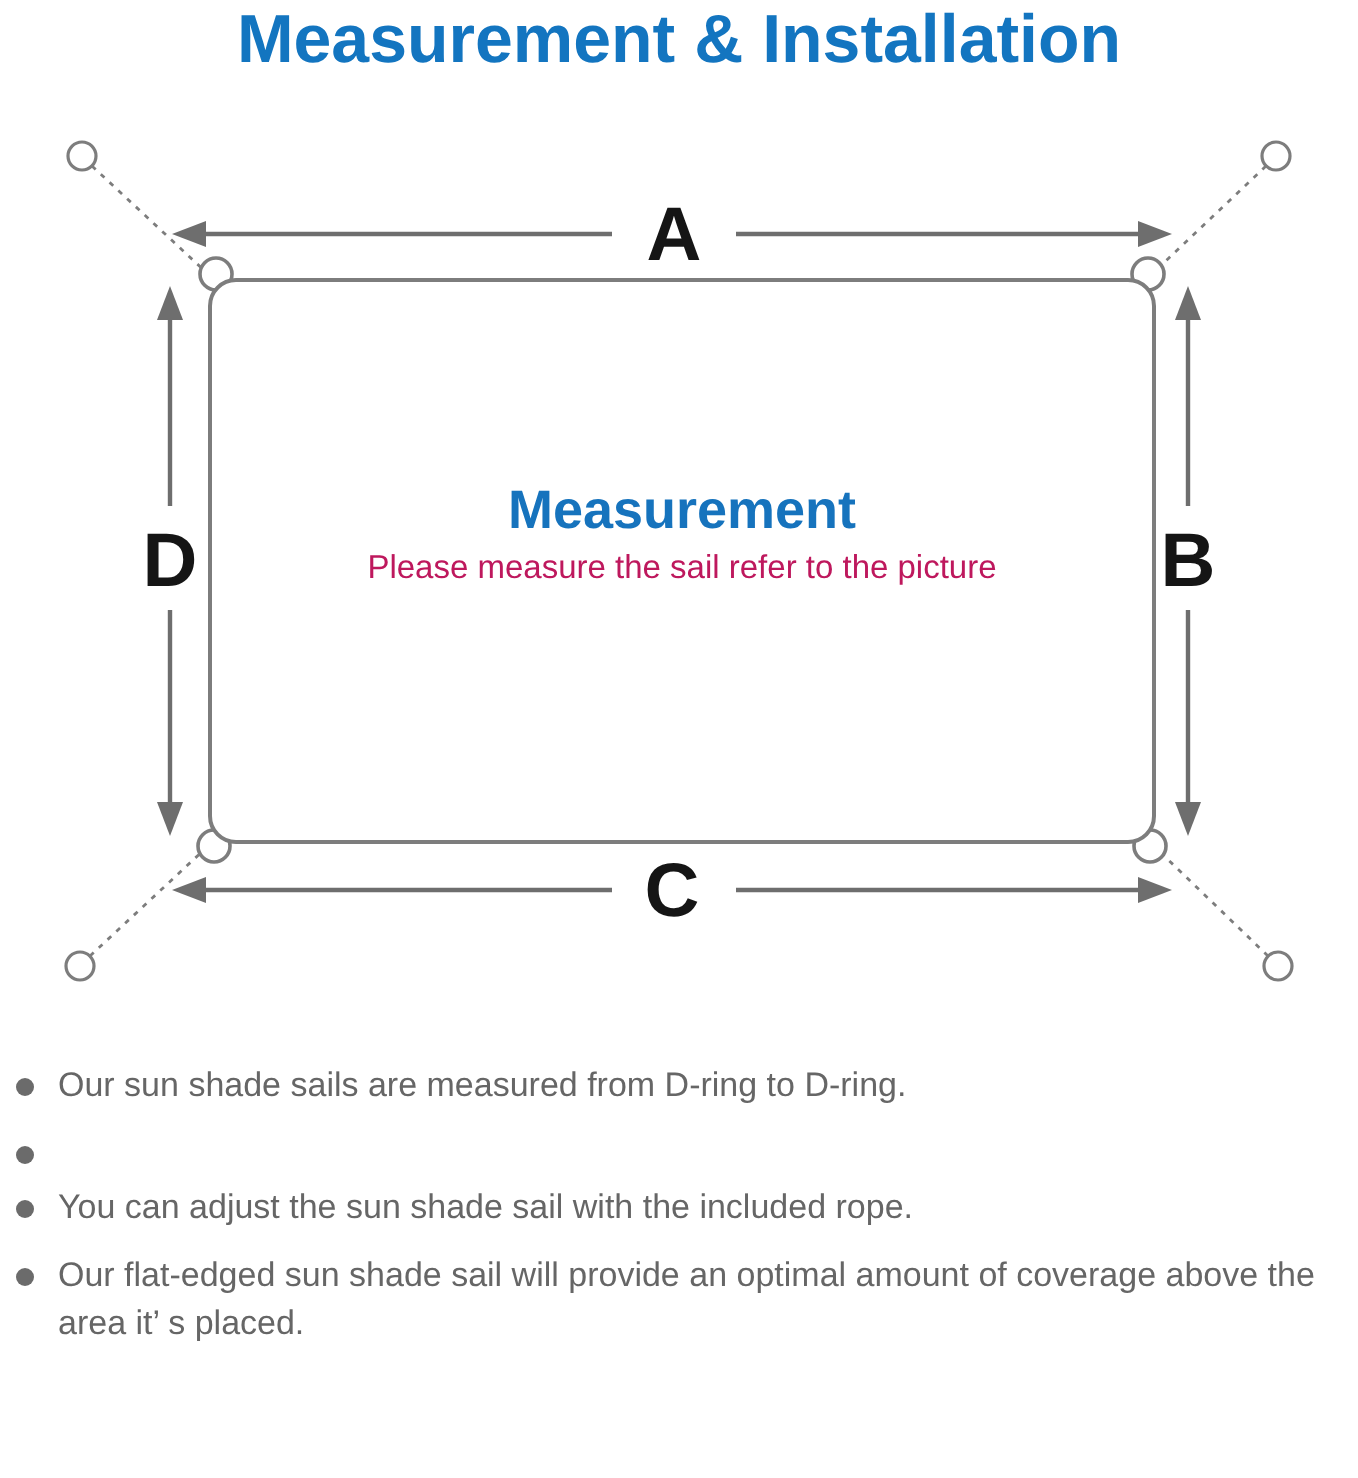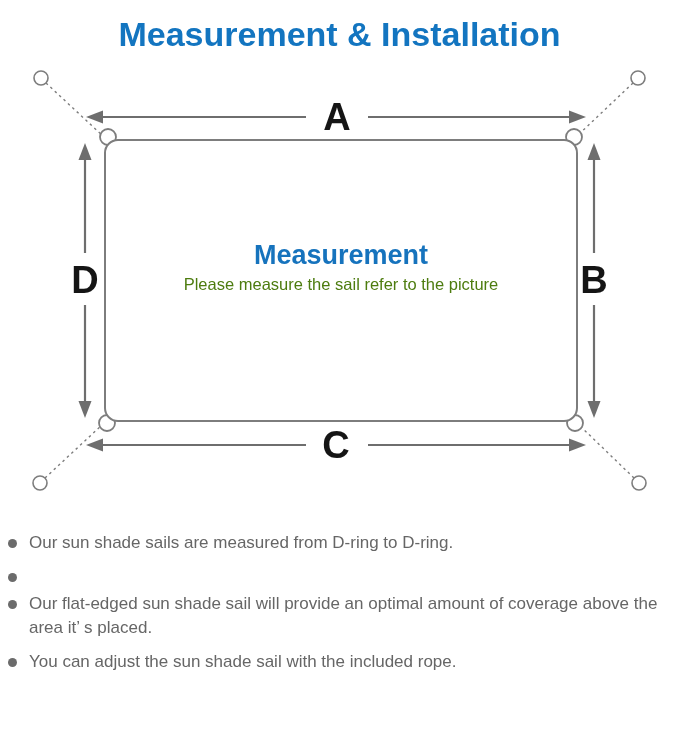--- a/index.html
+++ b/index.html
@@ -14,21 +14,21 @@
 
   .page-title {
     position: absolute;
     top: 0; left: 0; right: 0;
     text-align: center;
     font-size: 34px;
     font-weight: 700;
     letter-spacing: 0px;
     color: #1375c0;
     margin: 0;
-    padding-top: 15px;
+    padding-top: 1px;
   }
 
   .diagram {
     position: absolute;
     top: 55px; left: 0;
     width: 679px; height: 460px;
   }
   .diagram svg { display: block; }
 
   .center-text {
@@ -40,21 +40,21 @@
   }
   .center-heading {
     font-size: 27px;
     font-weight: 700;
     color: #1673bd;
     line-height: 30px;
   }
   .center-sub {
     margin-top: 4px;
     font-size: 16.5px;
-    color: #4d7c0f;
+    color: #be185d;
     line-height: 20px;
   }
 
   .notes {
     position: absolute;
     top: 531px; left: 8px; right: 4px;
     margin: 0; padding: 0;
     list-style: none;
   }
   .notes li {
@@ -151,21 +151,21 @@
   <ul class="notes">
     <li>
       <span class="dot"></span>
       <span>Our sun shade sails are measured from D-ring to D-ring.</span>
     </li>
     <li>
       <span class="dot"></span>
     </li>
     <li>
       <span class="dot"></span>
-      <span>Our flat-edged sun shade sail will provide an optimal amount of coverage above the area it’ s placed.</span>
+      <span>You can adjust the sun shade sail with the included rope.</span>
     </li>
     <li>
       <span class="dot"></span>
-      <span>You can adjust the sun shade sail with the included rope.</span>
+      <span>Our flat-edged sun shade sail will provide an optimal amount of coverage above the area it’ s placed.</span>
     </li>
   </ul>
 
 </div>
 
 </body></html>

